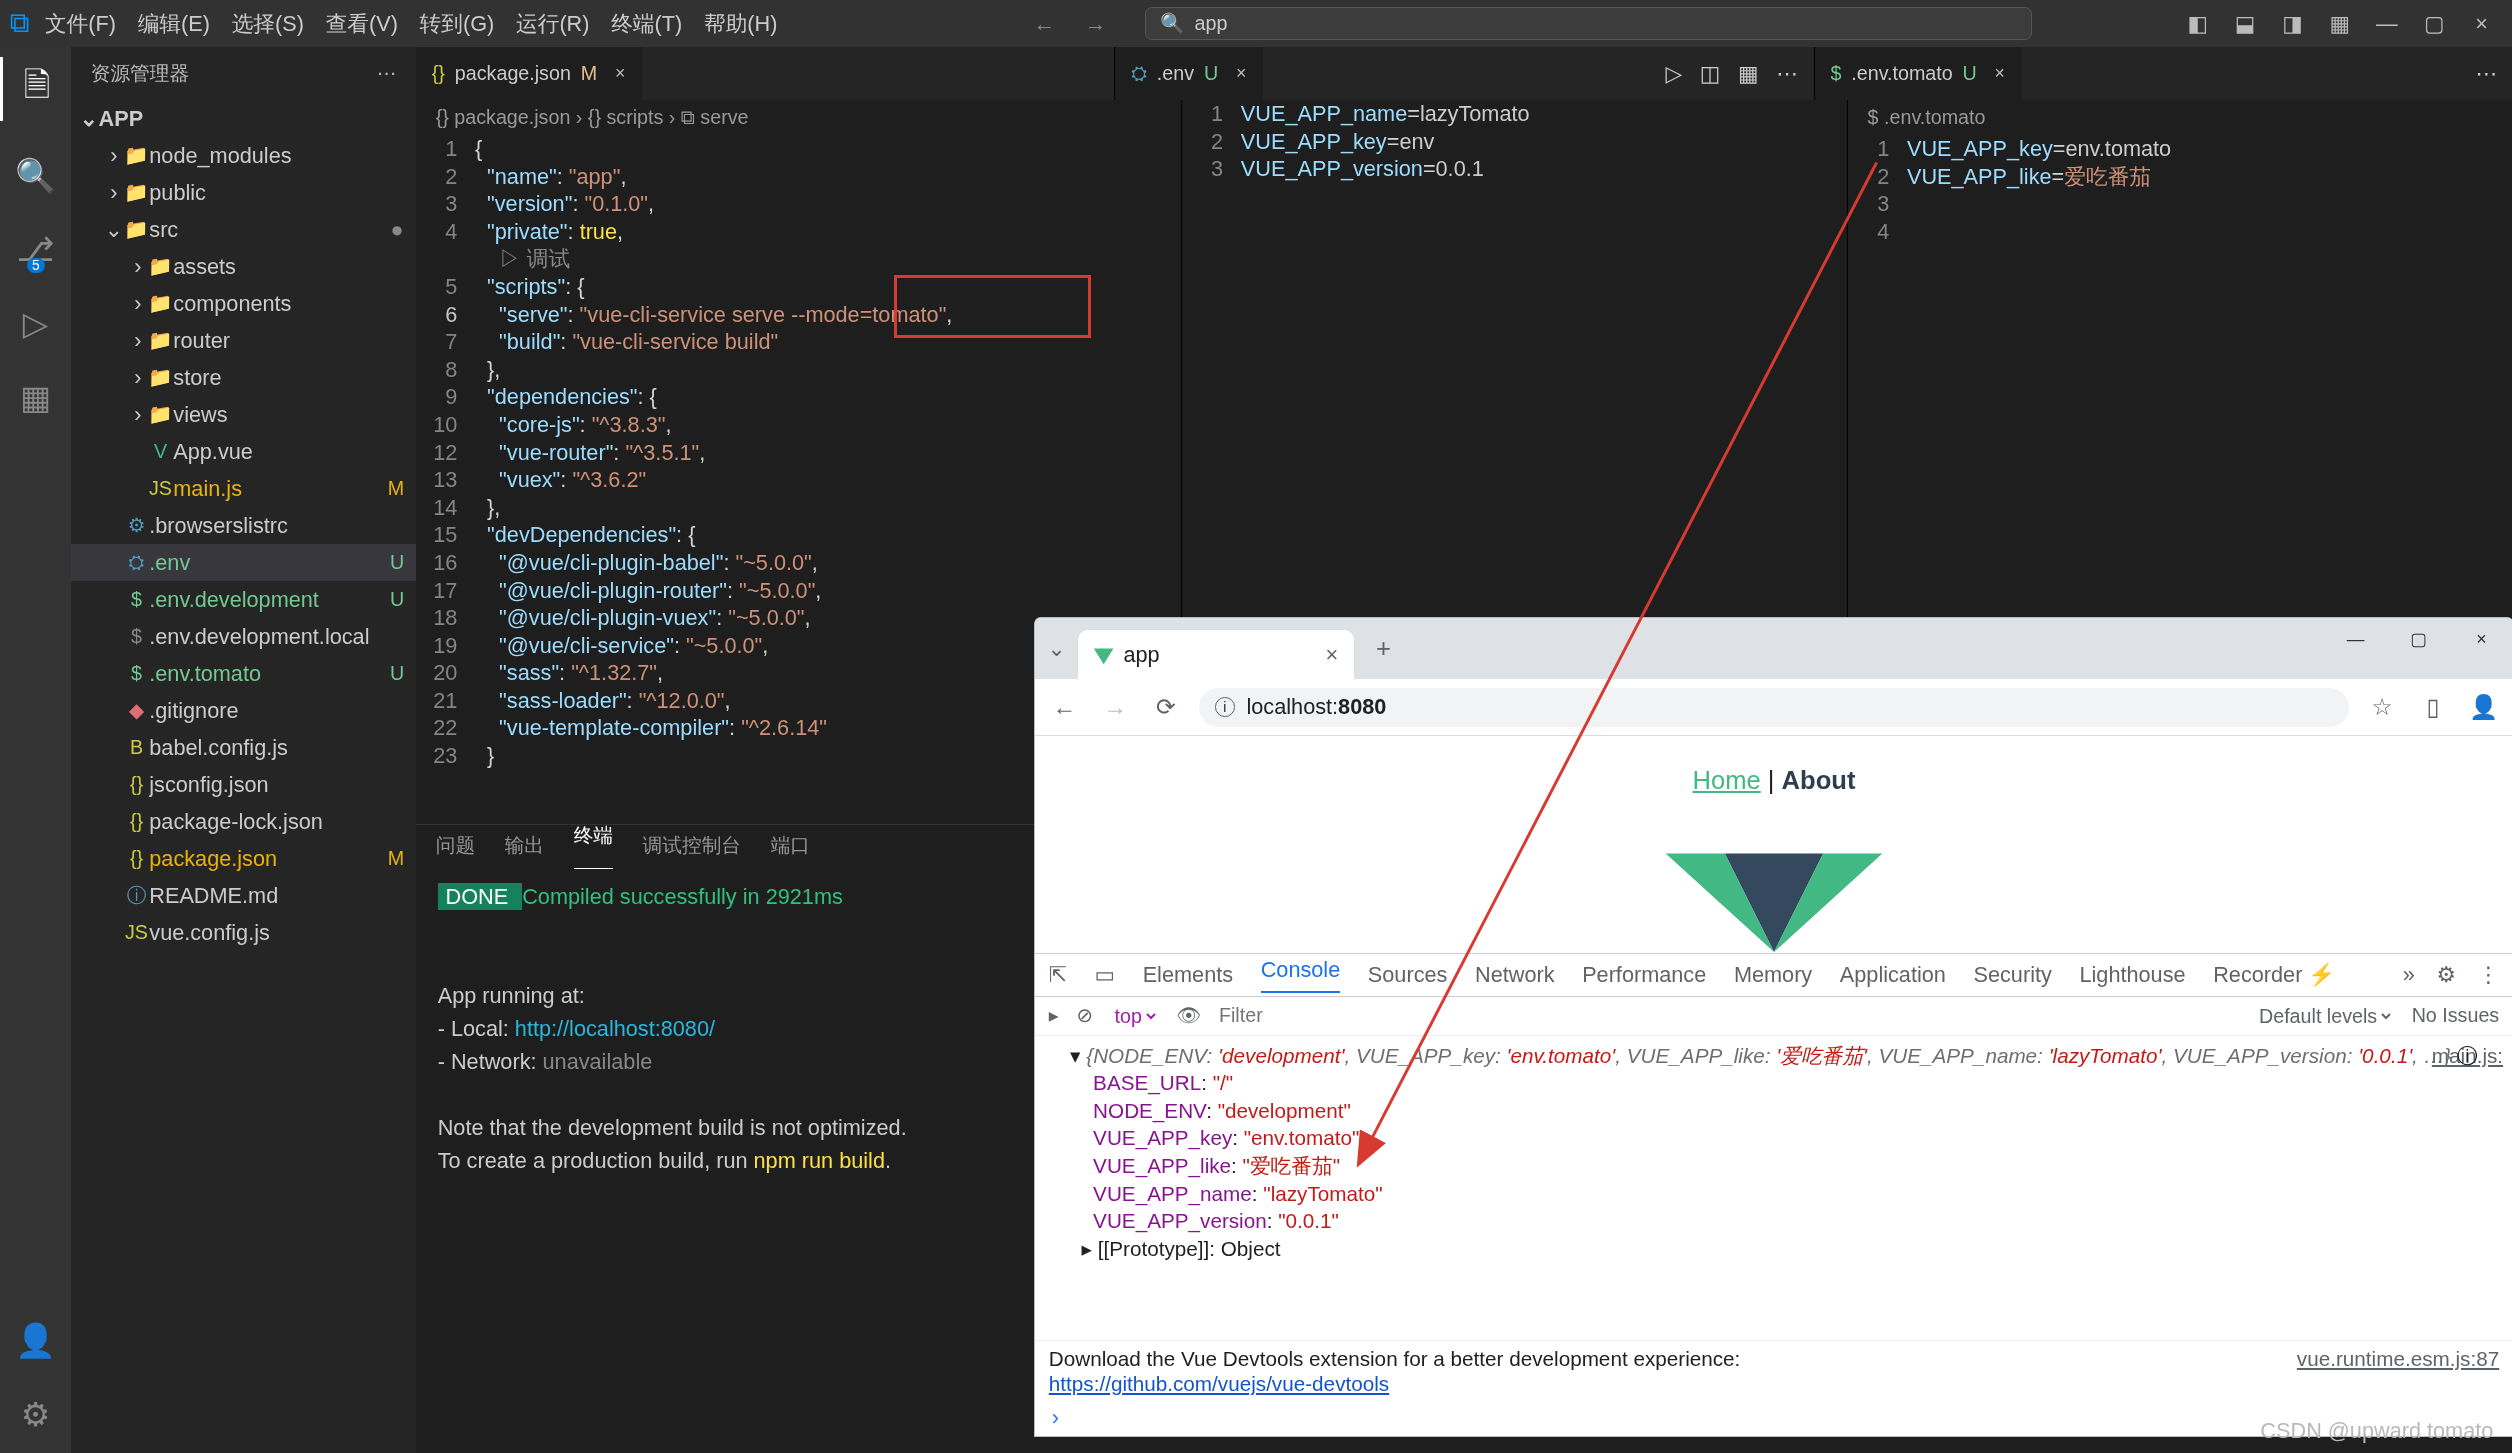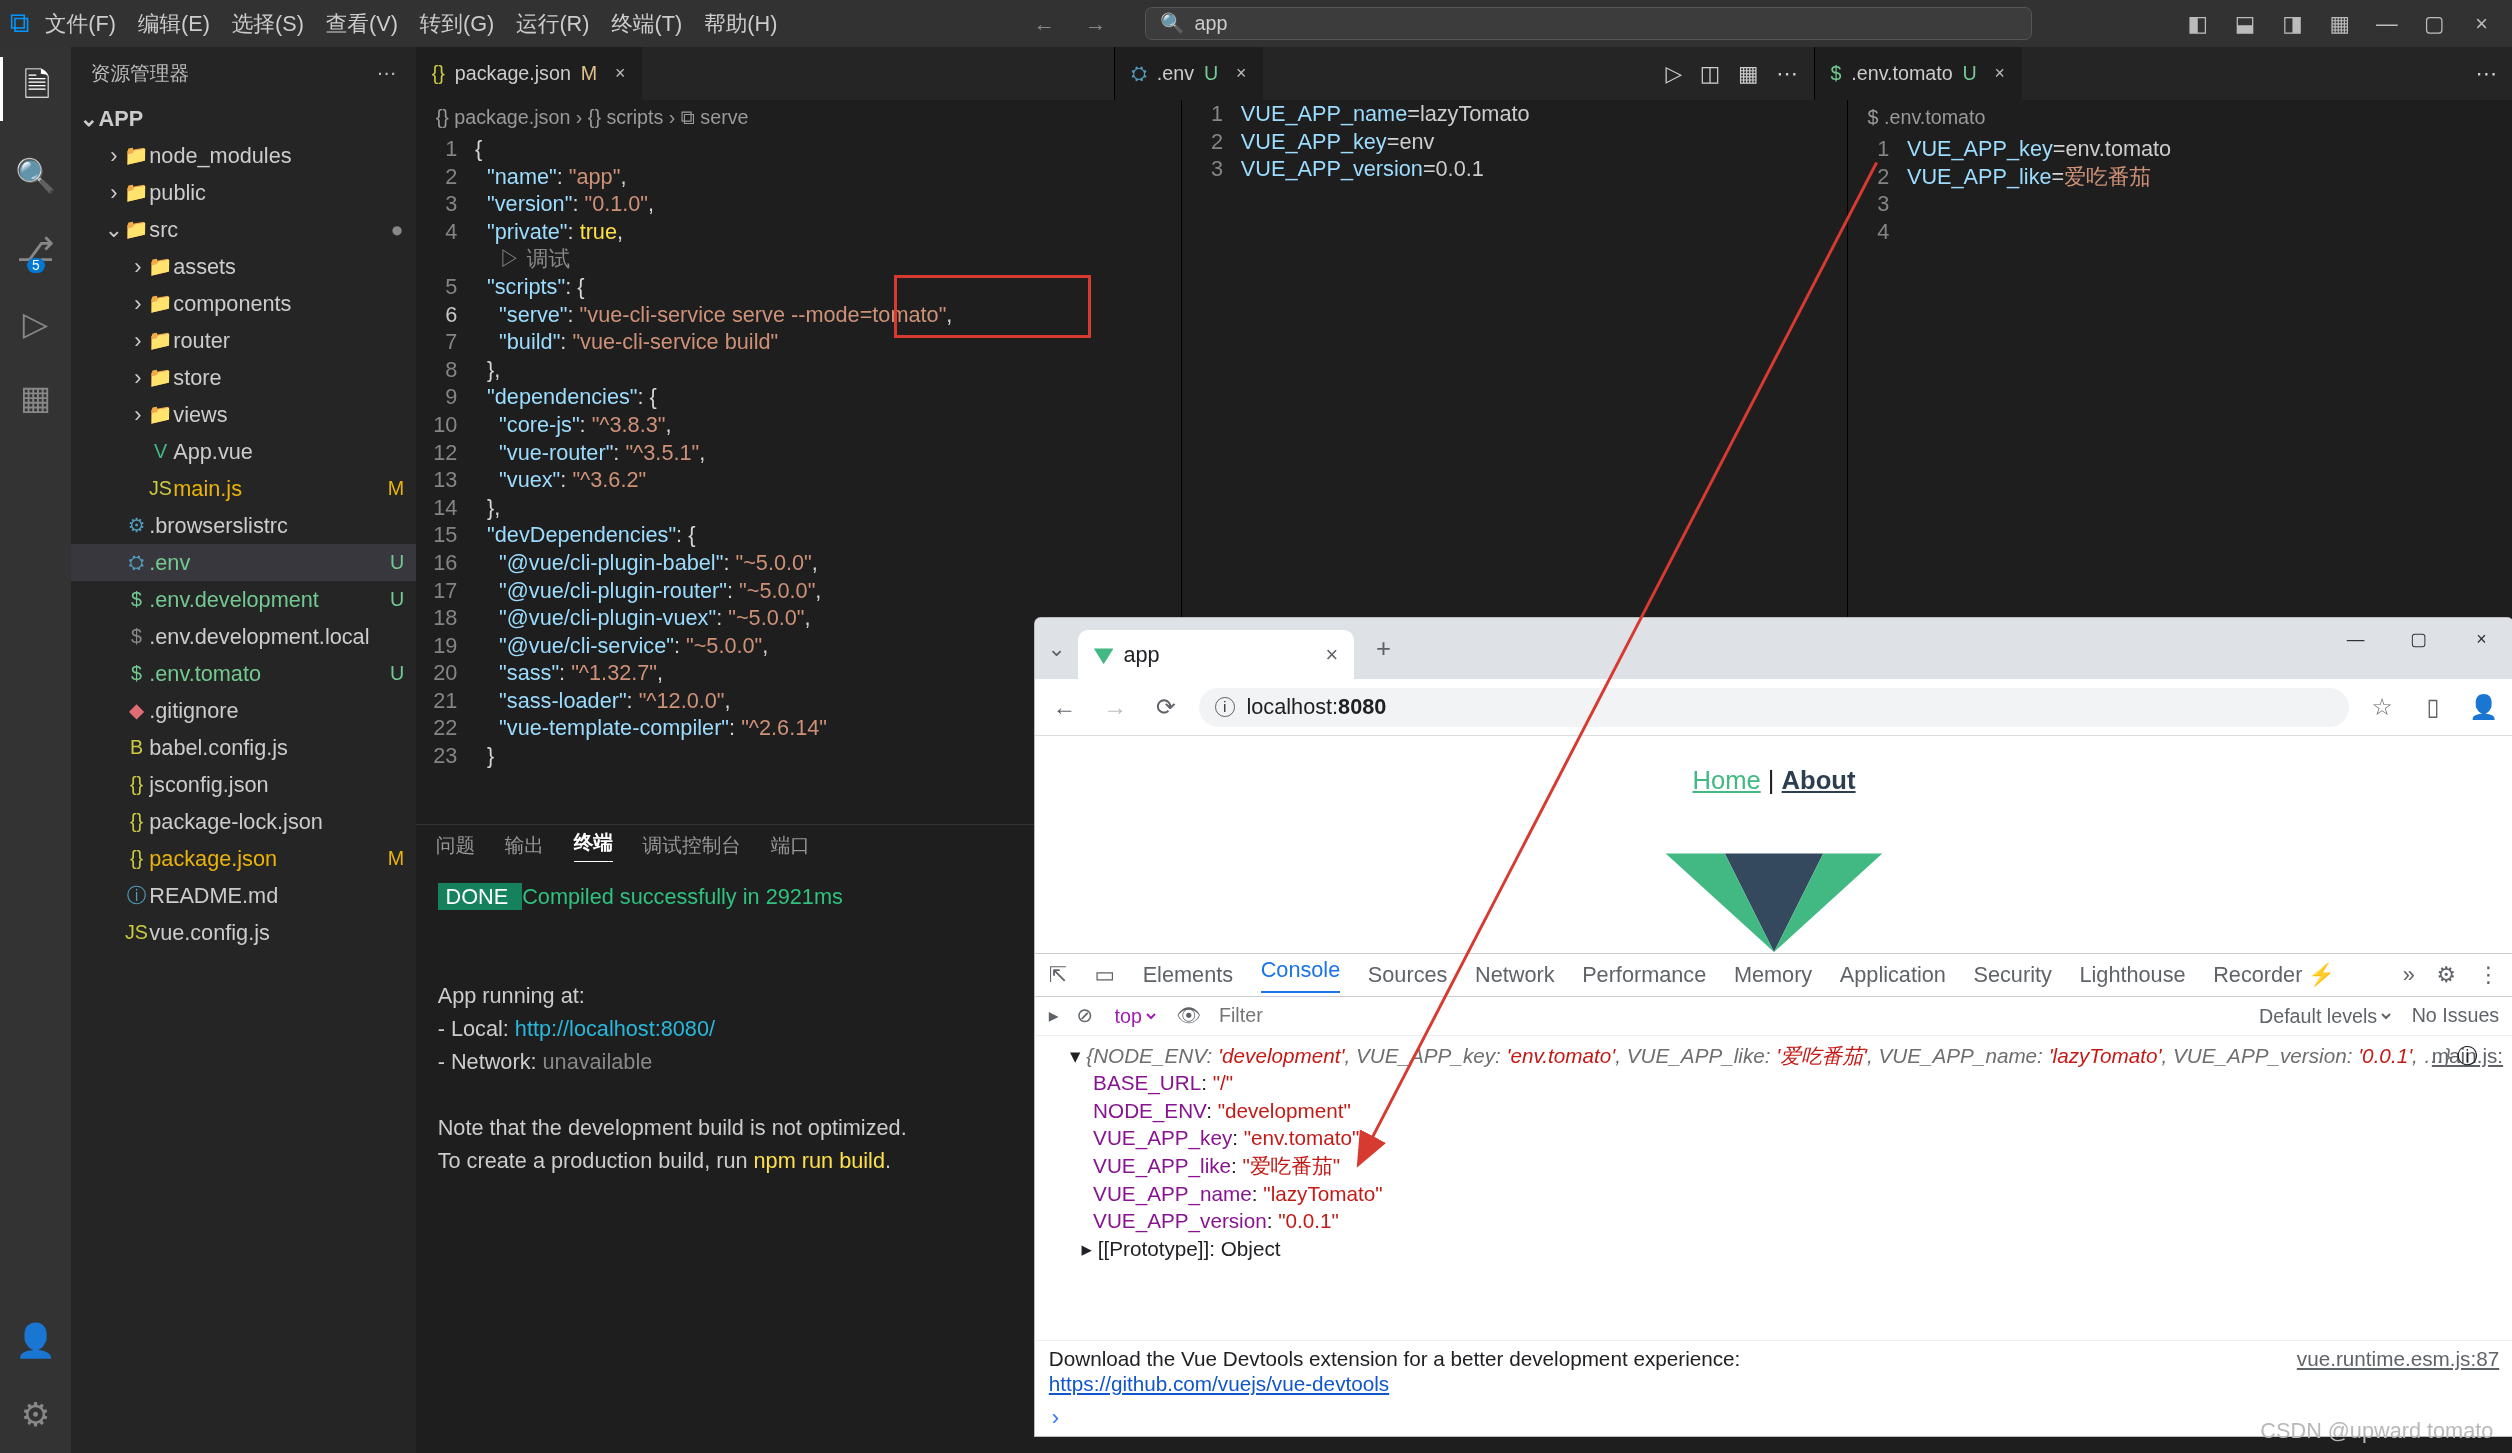--- a/index.html
+++ b/index.html
@@ -64,21 +64,21 @@
 .k-str { color:#ce9178; }
 .k-bool { color:#fde047; }
 .k-pun { color:#d4d4d4; }
 .k-var { color:#9cdcfe; }
 .k-val { color:#ce9178; }
 .red-box { position:absolute; border:3px solid #d73a31; pointer-events:none; }
 
 
 .panel { height:630px; background:#1e1e1e; border-top:1px solid #333; display:flex; flex-direction:column; }
 .panel-tabs { height:41px; display:flex; align-items:center; gap:29.6px; padding:0 19.7px; font-size:19.7px; color:#969696; }
-.panel-tabs .pt.active { color:#fff; border-bottom:1px solid #fff; padding-bottom:5px;font-weight:bold; }
+.panel-tabs .pt.active { color:#fff; border-bottom:1px solid #fff; padding-bottom:19px; }
 .term { flex:1; padding:13.8px 21.7px; font-size:21.7px; line-height:33px; color:#ccc; }
 .term .done { background:#16825d; color:#fff; padding:1px 7.9px; }
 .term .succ { color:#2ec27e; }
 .term .url { color:#29b8db; }
 .term .prim { color:#fde047; }
 .term .gray { color:#888; }
 
 
 .chrome { position:absolute; left:1035px; top:618px; width:1478px; height:818px; background:#fff; color:#202124; border-radius:5.9px 5.9px 0 0; box-shadow:0 0 0 1px #bcbcbc; display:flex; flex-direction:column; font-size:21.7px; }
 .chrome-top { height:61px; background:#dee1e6; display:flex; align-items:flex-end; border-radius:5.9px 5.9px 0 0; }
@@ -527,21 +527,21 @@
       <span class="info">i</span>
       <span><span>localhost:</span><b>8080</b></span>
     </div>
     <span class="nbtn">☆</span>
     <span class="nbtn">▯</span>
     <span class="nbtn">👤</span>
   </div>
   <div class="chrome-page">
     <div class="app-page">
       <div class="links">
-        <a class="home">Home</a><span> | </span><a style="font-weight:600;text-decoration:underline">About</a>
+        <a class="home">Home</a><span> | </span><a style="font-weight:600;">About</a>
       </div>
       <div class="vue-logo">
         <svg viewBox="0 0 260 140">
             <polygon fill="#35495e" points="130,130 80,30 180,30"></polygon>
             <polygon fill="#42b883" points="130,130 20,30 80,30"></polygon>
             <polygon fill="#42b883" points="130,130 240,30 180,30"></polygon>
           </svg>
       </div>
     </div>
     <div class="devtools">

